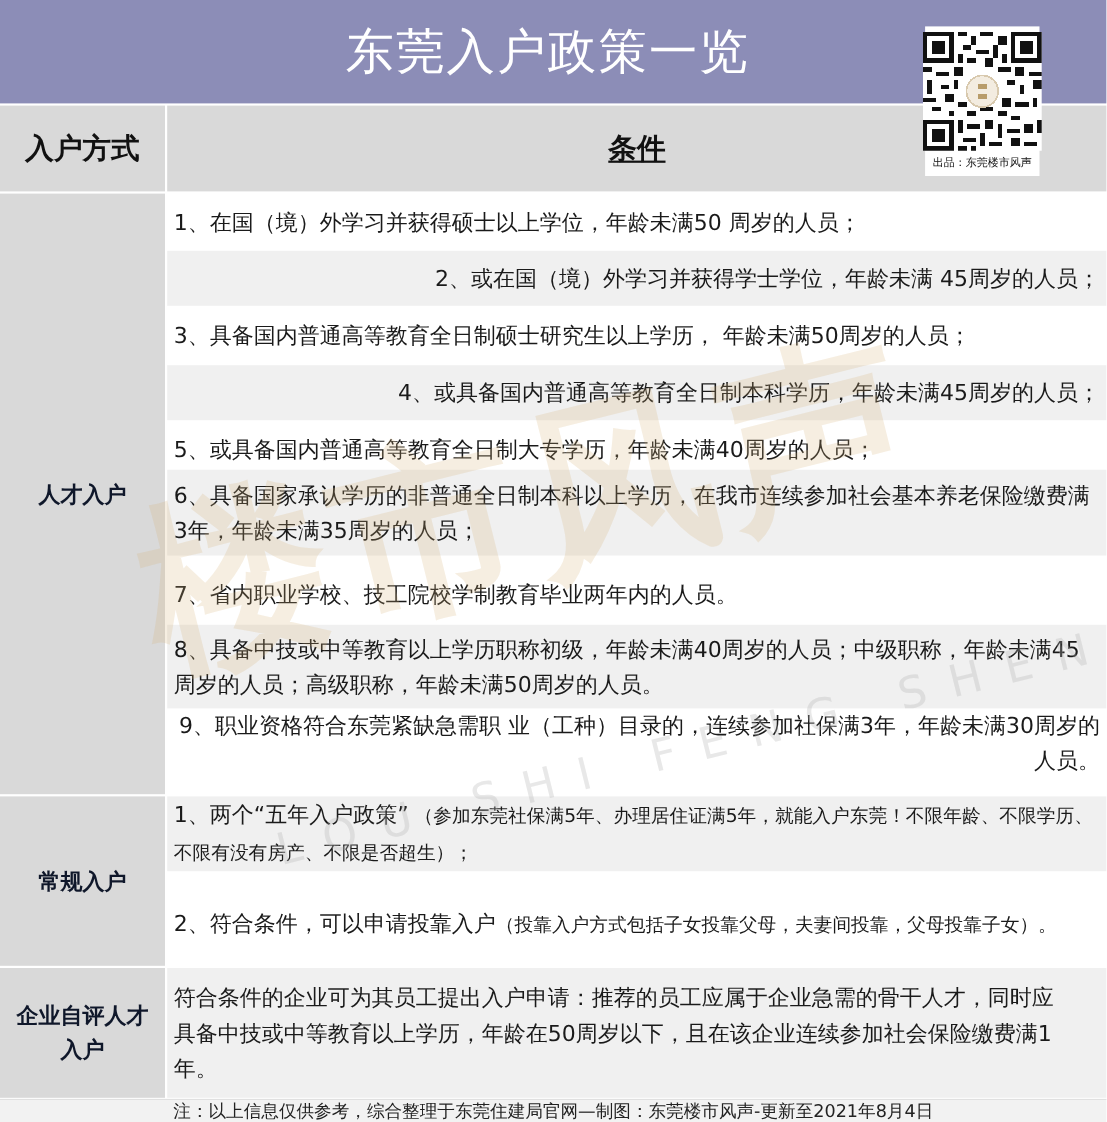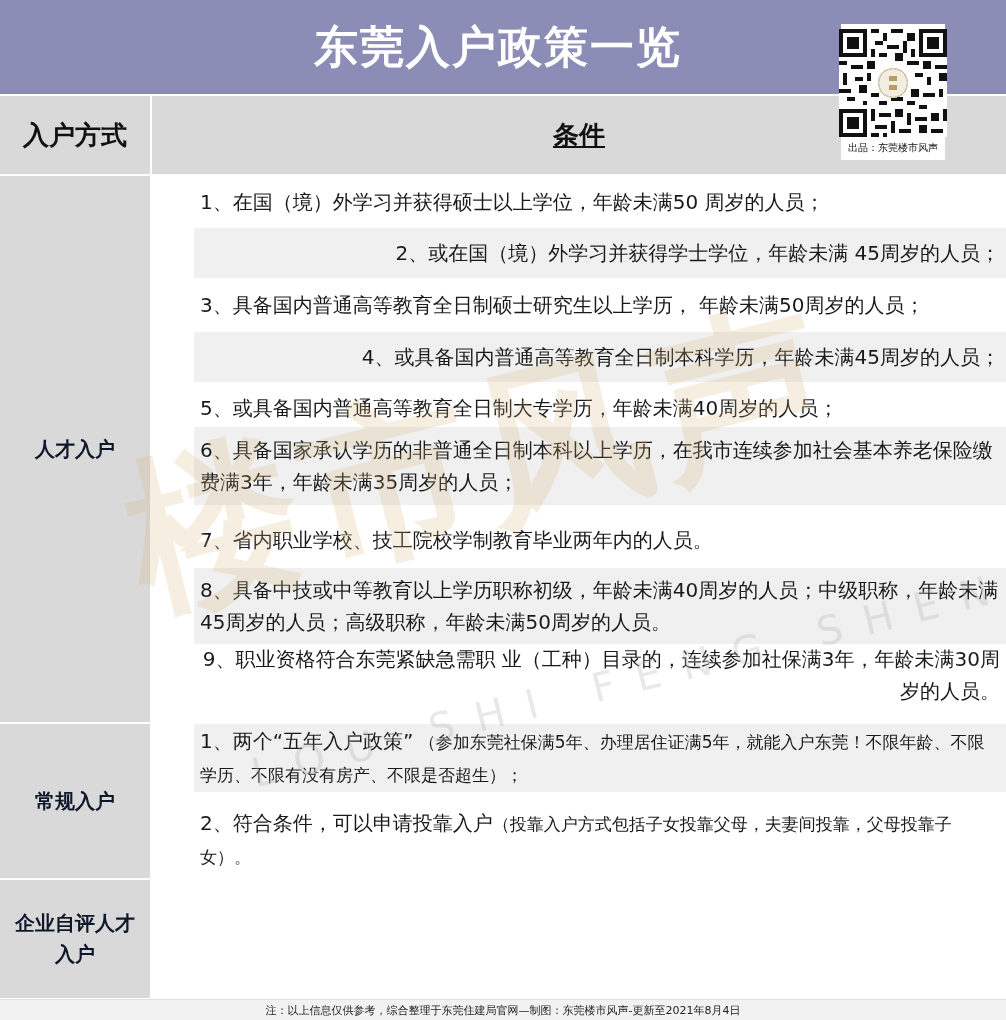--- a/index.html
+++ b/index.html
@@ -5,21 +5,21 @@
   * { box-sizing: border-box; margin: 0; padding: 0; }
   html, body { width: 1006px; height: 1020px; background: #ffffff; overflow: hidden; }
   body { font-family: "DejaVu Sans", "Liberation Sans", sans-serif; color: #111; position: relative; }
 
   .title-bar {
     position: absolute; left: 0; top: 0; width: 1006px; height: 94px;
     background: #8c8db7;
     display: flex; align-items: center; justify-content: center;
   }
   .title-text {
-    color: #ffffff; font-size: 44px; font-weight: bold; letter-spacing: 2px;
+    color: #ffffff; font-size: 44px; font-weight: normal; letter-spacing: 2px;
     margin-left: -10px;
   }
 
   .qr-card {
     position: absolute; left: 841px; top: 24px; width: 104px; height: 136px;
     background: #ffffff; z-index: 5;
     display: flex; flex-direction: column; align-items: center;
   }
   .qr-code { margin-top: 5px; width: 108px; height: 108px; }
   .qr-caption { font-size: 10px; color: #111; margin-top: 4px; white-space: nowrap; }
@@ -39,31 +39,31 @@
     background: #d9d9d9;
     display: flex; align-items: center; justify-content: center; text-align: center;
     font-size: 20px; font-weight: bold; color: #0f172a; line-height: 1.55;
   }
   .sec-body { position: absolute; left: 152px; top: 0; right: 0; height: 100%; }
 
   .item {
     position: absolute; left: 0; right: 0;
     font-size: 20px; line-height: 32px; color: #1a1a1a;
     padding: 0 6px 0 6px;
-    display: flex; align-items: center; margin-left: 42px;
+    display: flex; align-items: center;
   }
   .item.alt { background: #f0f0f0; justify-content: flex-end; }
   .item .txt { display: block; }
   .item .note { font-size: 17px; }
 
   .footer {
     position: absolute; left: 0; top: 999px; width: 1006px; height: 21px;
     background: #f2f2f2; border-top: 1px solid #e0e0e0;
     display: flex; align-items: center; justify-content: center;
-    font-size: 11px; color: #222;
+    font-size: 16px; color: #222;
   }
 
   .watermark {
     position: absolute; left: 160px; top: 430px; width: 700px; height: 330px;
     pointer-events: none; z-index: 3;
   }
   .wm-chars {
     position: absolute; left: 0; top: 0;
     font-size: 170px; font-weight: bold; color: rgba(214, 178, 120, 0.22);
     transform: rotate(-14deg); transform-origin: left bottom;
@@ -207,20 +207,25 @@
   </div>
 </div>
 
 <div class="section" style="top:880px; height:118px;">
   <div class="sec-label">
     <div>
       <div>企业自评人才</div>
       <div>入户</div>
     </div>
   </div>
+  <div class="sec-body">
+    <div class="item alt" style="top:0; height:118px; padding-right:40px;">
+        <span class="txt">符合条件的企业可为其员工提出入户申请：推荐的员工应属于企业急需的骨干人才，同时应具备中技或中等教育以上学历，年龄在50周岁以下，且在该企业连续参加社会保险缴费满1年。</span>
+      </div>
+  </div>
 </div>
 
 <div class="watermark">
   <div class="wm-chars">楼市风声</div>
   <div class="wm-latin">LOU SHI FENG SHENG</div>
 </div>
 
 <div class="footer">注：以上信息仅供参考，综合整理于东莞住建局官网—制图：东莞楼市风声-更新至2021年8月4日</div>
 
 </body></html>

